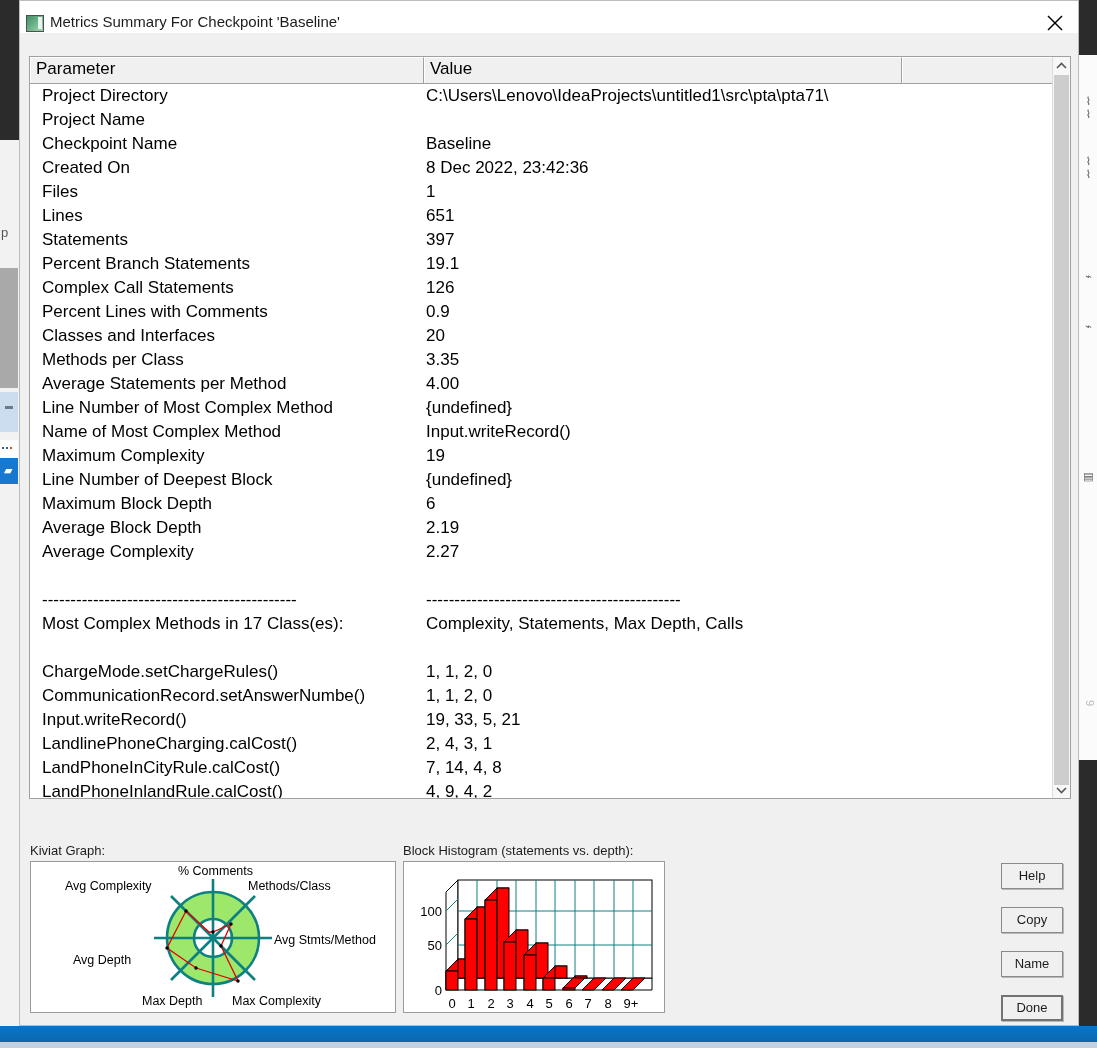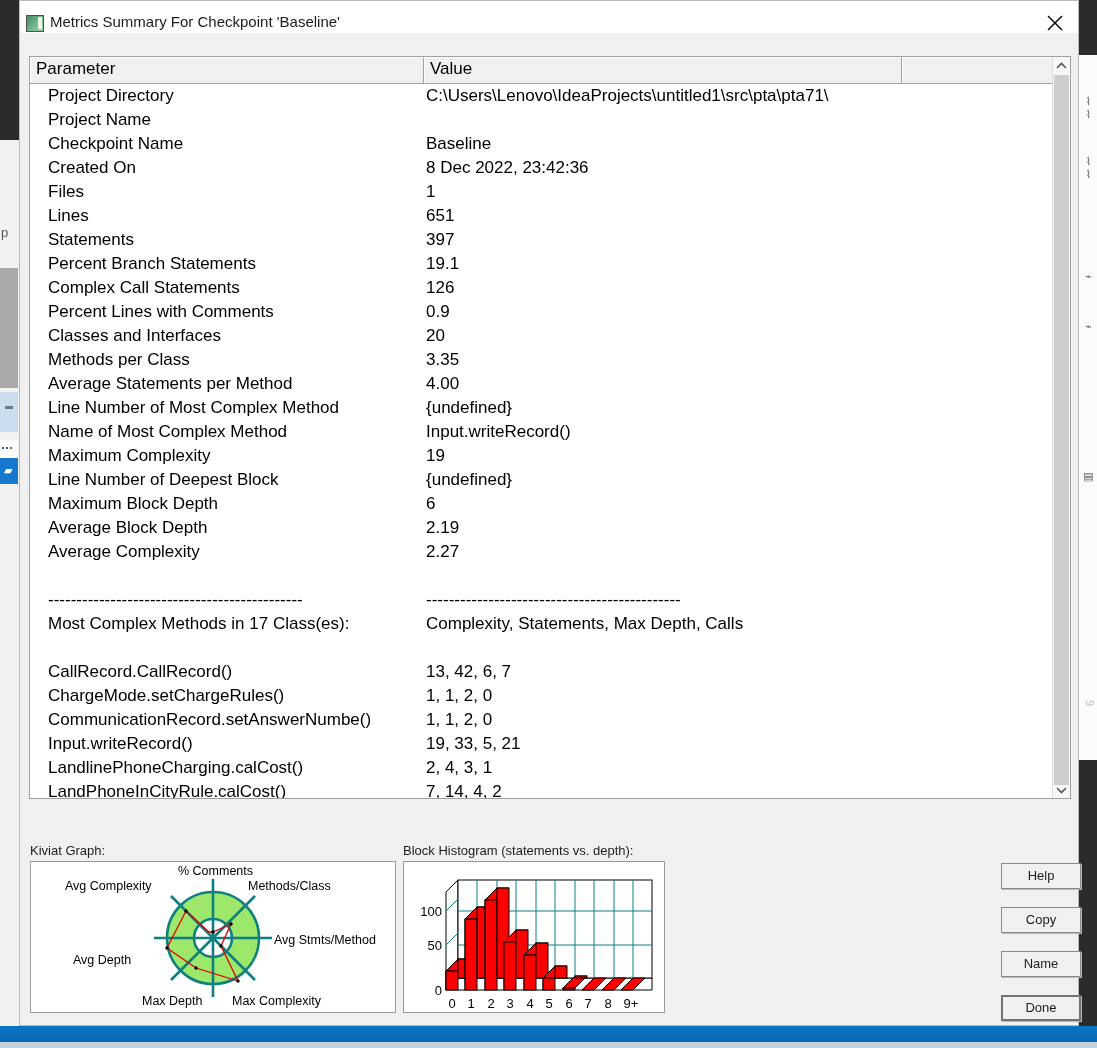--- a/index.html
+++ b/index.html
@@ -49,21 +49,21 @@
               background:#ffffff;border:1px solid #a0a0a0;box-sizing:border-box;}
   #thead{display:flex;height:26px;background:#f0f0f0;border-bottom:1px solid #a0a0a0;}
   #thead .th{box-sizing:border-box;background:#f0f0f0;
              border-right:1px solid #a0a0a0;border-top:1px solid #ffffff;border-left:1px solid #ffffff;
              font-size:17px;color:#000;padding:1px 0 0 5px;}
   #thead .th.c1{width:394px;}
   #thead .th.c2{width:478px;}
   #thead .th.c3{flex:1;border-right:none;}
   #tbody{position:absolute;left:0;top:27px;right:17px;bottom:0;overflow:hidden;background:#fff;}
   .row{display:flex;height:24px;line-height:24px;font-size:17px;color:#000;white-space:pre;}
-  .row .cell-p{width:396px;padding-left:18px;box-sizing:border-box;}
+  .row .cell-p{width:396px;padding-left:12px;box-sizing:border-box;}
   .row .cell-v{flex:1;}
 
   
   #vscroll{position:absolute;right:0;top:0;width:17px;height:100%;background:#f7f7f7;border-left:1px solid #dcdcdc;}
   #vscroll .arrow{position:absolute;left:0;width:17px;height:17px;cursor:pointer;}
   #vscroll .arrow.up{top:0;}
   #vscroll .arrow.down{bottom:0;}
   #vscroll .arrow svg{position:absolute;left:3px;top:5px;}
   #vscroll .thumb{position:absolute;left:1px;top:18px;width:15px;height:710px;background:#cdcdcd;cursor:pointer;}
 
@@ -71,21 +71,21 @@
   #bottom{position:absolute;left:0;top:832px;width:1058px;height:192px;background:#f0f0f0;}
   .panel-label{position:absolute;font-size:13px;color:#1c1c1c;}
   .panel-box{position:absolute;background:#ffffff;border:1px solid #9a9a9a;box-sizing:border-box;}
 
   #kiviat-label{left:10px;top:10px;}
   #kiviat-box{left:10px;top:28px;width:366px;height:152px;}
   #hist-label{left:383px;top:10px;}
   #hist-box{left:383px;top:28px;width:262px;height:152px;}
 
   
-  .dlg-btn{position:absolute;width:80px;height:26px;background:#f0f0f0;
+  .dlg-btn{position:absolute;width:62px;height:26px;background:#f0f0f0;
            border:1px solid #8a8a8a;box-shadow:1px 1px 0 #b9b9b9;
            font-family:"Liberation Sans",sans-serif;font-size:13px;color:#1c1c1c;
            text-align:center;line-height:24px;cursor:pointer;box-sizing:border-box;}
   .dlg-btn.default{border:2px solid #737373;line-height:22px;}
   #btn-help{left:981px;top:30px;}
   #btn-copy{left:981px;top:74px;}
   #btn-print{left:981px;top:118px;}
   #btn-done{left:981px;top:162px;}
 
   svg{display:block;}
@@ -158,26 +158,25 @@
         <div class="row"><div class="cell-p">Name of Most Complex Method</div><div class="cell-v">Input.writeRecord()</div></div>
         <div class="row"><div class="cell-p">Maximum Complexity</div><div class="cell-v">19</div></div>
         <div class="row"><div class="cell-p">Line Number of Deepest Block</div><div class="cell-v">{undefined}</div></div>
         <div class="row"><div class="cell-p">Maximum Block Depth</div><div class="cell-v">6</div></div>
         <div class="row"><div class="cell-p">Average Block Depth</div><div class="cell-v">2.19</div></div>
         <div class="row"><div class="cell-p">Average Complexity</div><div class="cell-v">2.27</div></div>
         <div class="row"><div class="cell-p"></div><div class="cell-v"></div></div>
         <div class="row"><div class="cell-p">---------------------------------------------</div><div class="cell-v">---------------------------------------------</div></div>
         <div class="row"><div class="cell-p">Most Complex Methods in 17 Class(es):</div><div class="cell-v">Complexity, Statements, Max Depth, Calls</div></div>
         <div class="row"><div class="cell-p"></div><div class="cell-v"></div></div>
-        <div class="row"><div class="cell-p">CallRecord.CallRecord()</div><div class="cell-v">13, 42, 6, 7</div></div>
         <div class="row"><div class="cell-p">ChargeMode.setChargeRules()</div><div class="cell-v">1, 1, 2, 0</div></div>
         <div class="row"><div class="cell-p">CommunicationRecord.setAnswerNumbe()</div><div class="cell-v">1, 1, 2, 0</div></div>
         <div class="row"><div class="cell-p">Input.writeRecord()</div><div class="cell-v">19, 33, 5, 21</div></div>
         <div class="row"><div class="cell-p">LandlinePhoneCharging.calCost()</div><div class="cell-v">2, 4, 3, 1</div></div>
-        <div class="row"><div class="cell-p">LandPhoneInCityRule.calCost()</div><div class="cell-v">7, 14, 4, 2</div></div>
+        <div class="row"><div class="cell-p">LandPhoneInCityRule.calCost()</div><div class="cell-v">7, 14, 4, 8</div></div>
         <div class="row"><div class="cell-p">LandPhoneInlandRule.calCost()</div><div class="cell-v">4, 9, 4, 2</div></div>
       </div>
     <div id="vscroll">
       <div class="arrow up">
         <svg width="11" height="8" viewBox="0 0 11 8">
           <polyline points="1,6 5.5,1.5 10,6" fill="none" stroke="#555" stroke-width="1.6"></polyline>
         </svg>
       </div>
       <div class="thumb"></div>
       <div class="arrow down">

